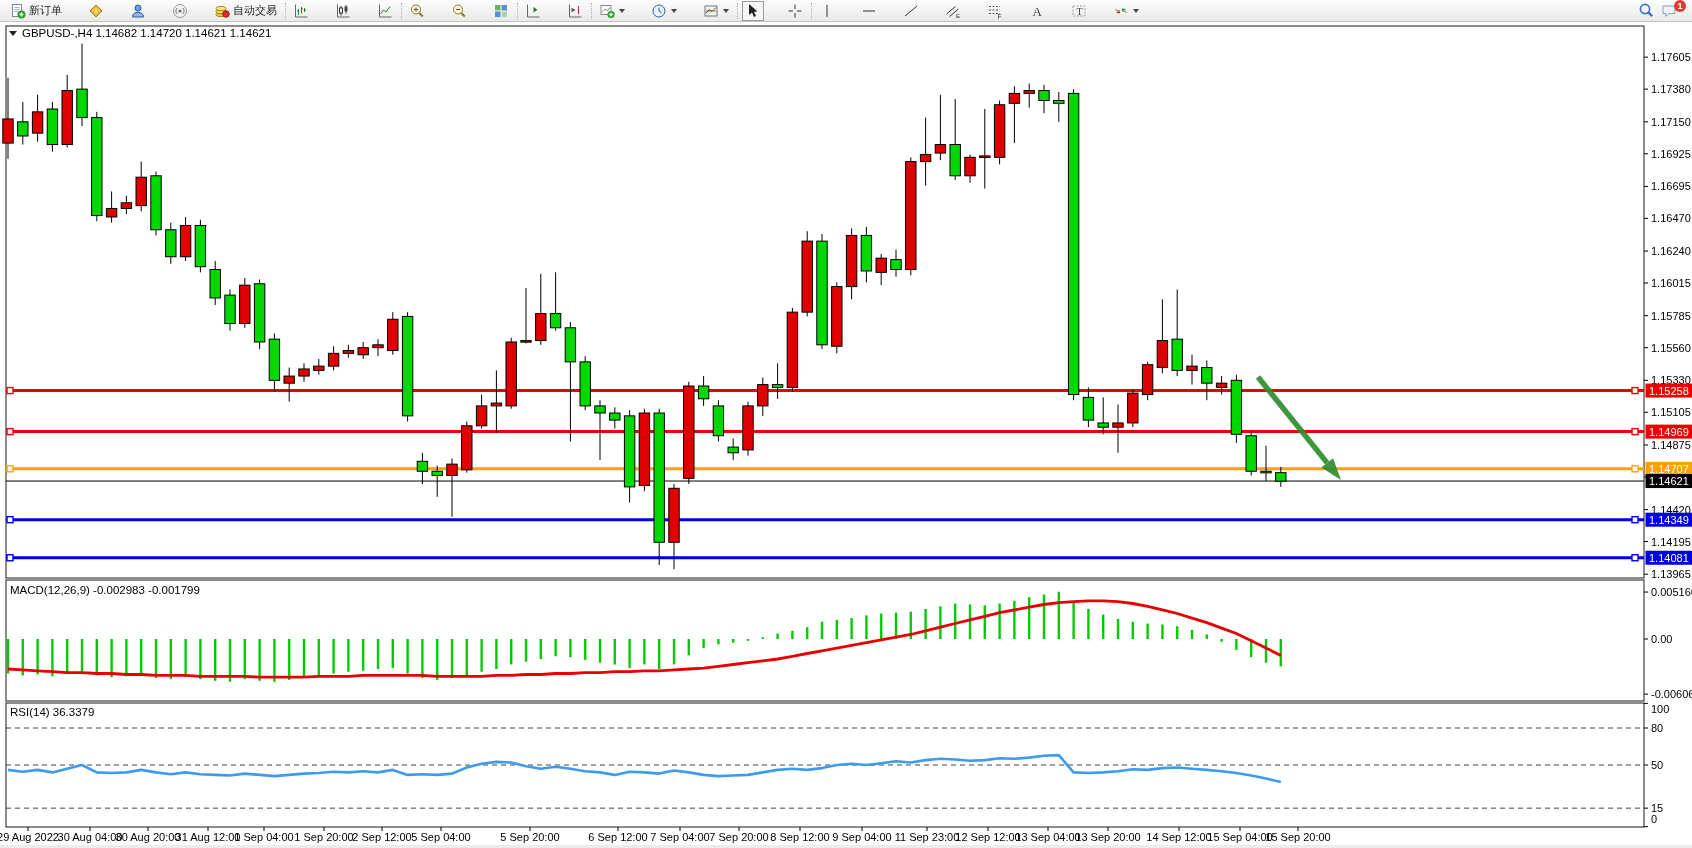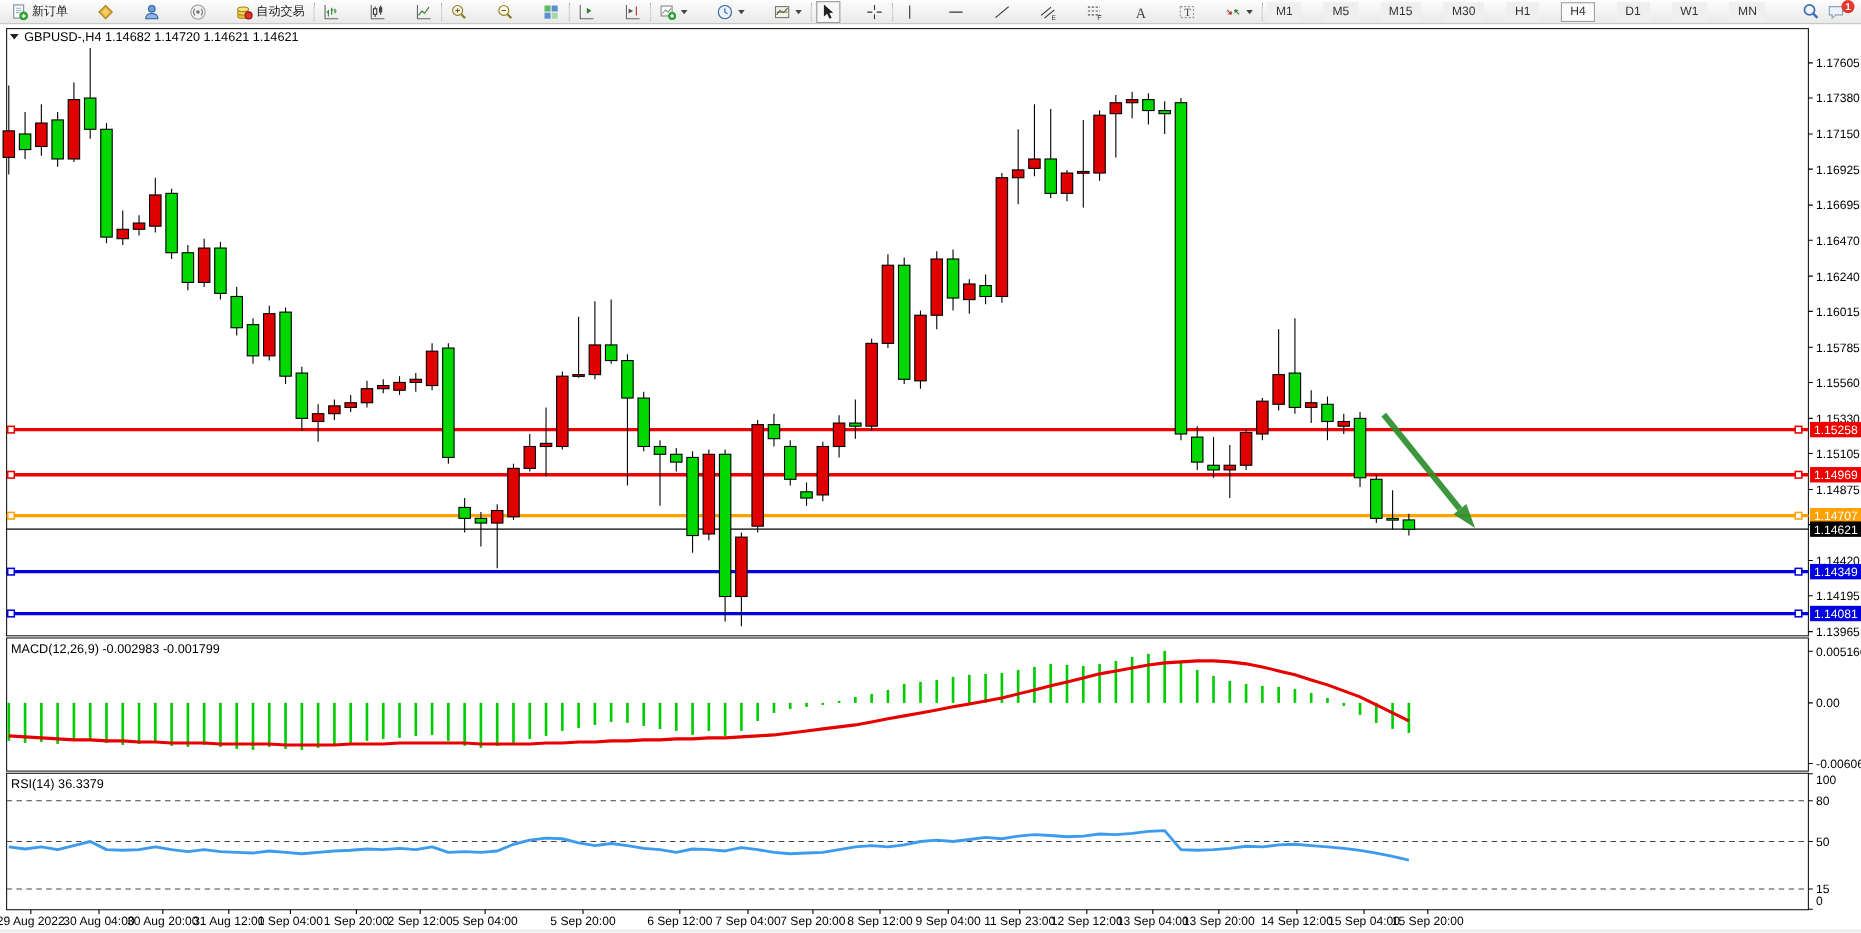--- a/index.html
+++ b/index.html
@@ -229,31 +229,20 @@
       </button>
       <button class="tb">
         <svg width="16" height="16">
             <path d="M2.5 6l4 4M6.5 10l-0.5-3M6.5 10l-3-0.5" stroke="#b03030" fill="none"></path>
             <path d="M13.5 10l-4-4M9.5 6l0.5 3M9.5 6l3 0.5" stroke="#2a7d2a" fill="none"></path>
           </svg>
         <span class="caret"></span>
       </button>
     </div>
 
-    <div class="grp tf-bar" id="tf-bar">
-        <button class="tf">M1</button>
-        <button class="tf">M5</button>
-        <button class="tf">M15</button>
-        <button class="tf">M30</button>
-        <button class="tf">H1</button>
-        <button class="tf active">H4</button>
-        <button class="tf">D1</button>
-        <button class="tf">W1</button>
-        <button class="tf">MN</button>
-      </div>
 
     <div class="spacer"></div>
 
     <button class="tb">
       <svg width="17" height="17">
           <circle cx="7" cy="7" r="4.6" fill="none" stroke="#3a6ec0" stroke-width="1.6"></circle>
           <line x1="10.4" y1="10.4" x2="14.2" y2="14.2" stroke="#3a6ec0" stroke-width="2.2"></line>
         </svg>
     </button>
     <div class="chat-wrap">

